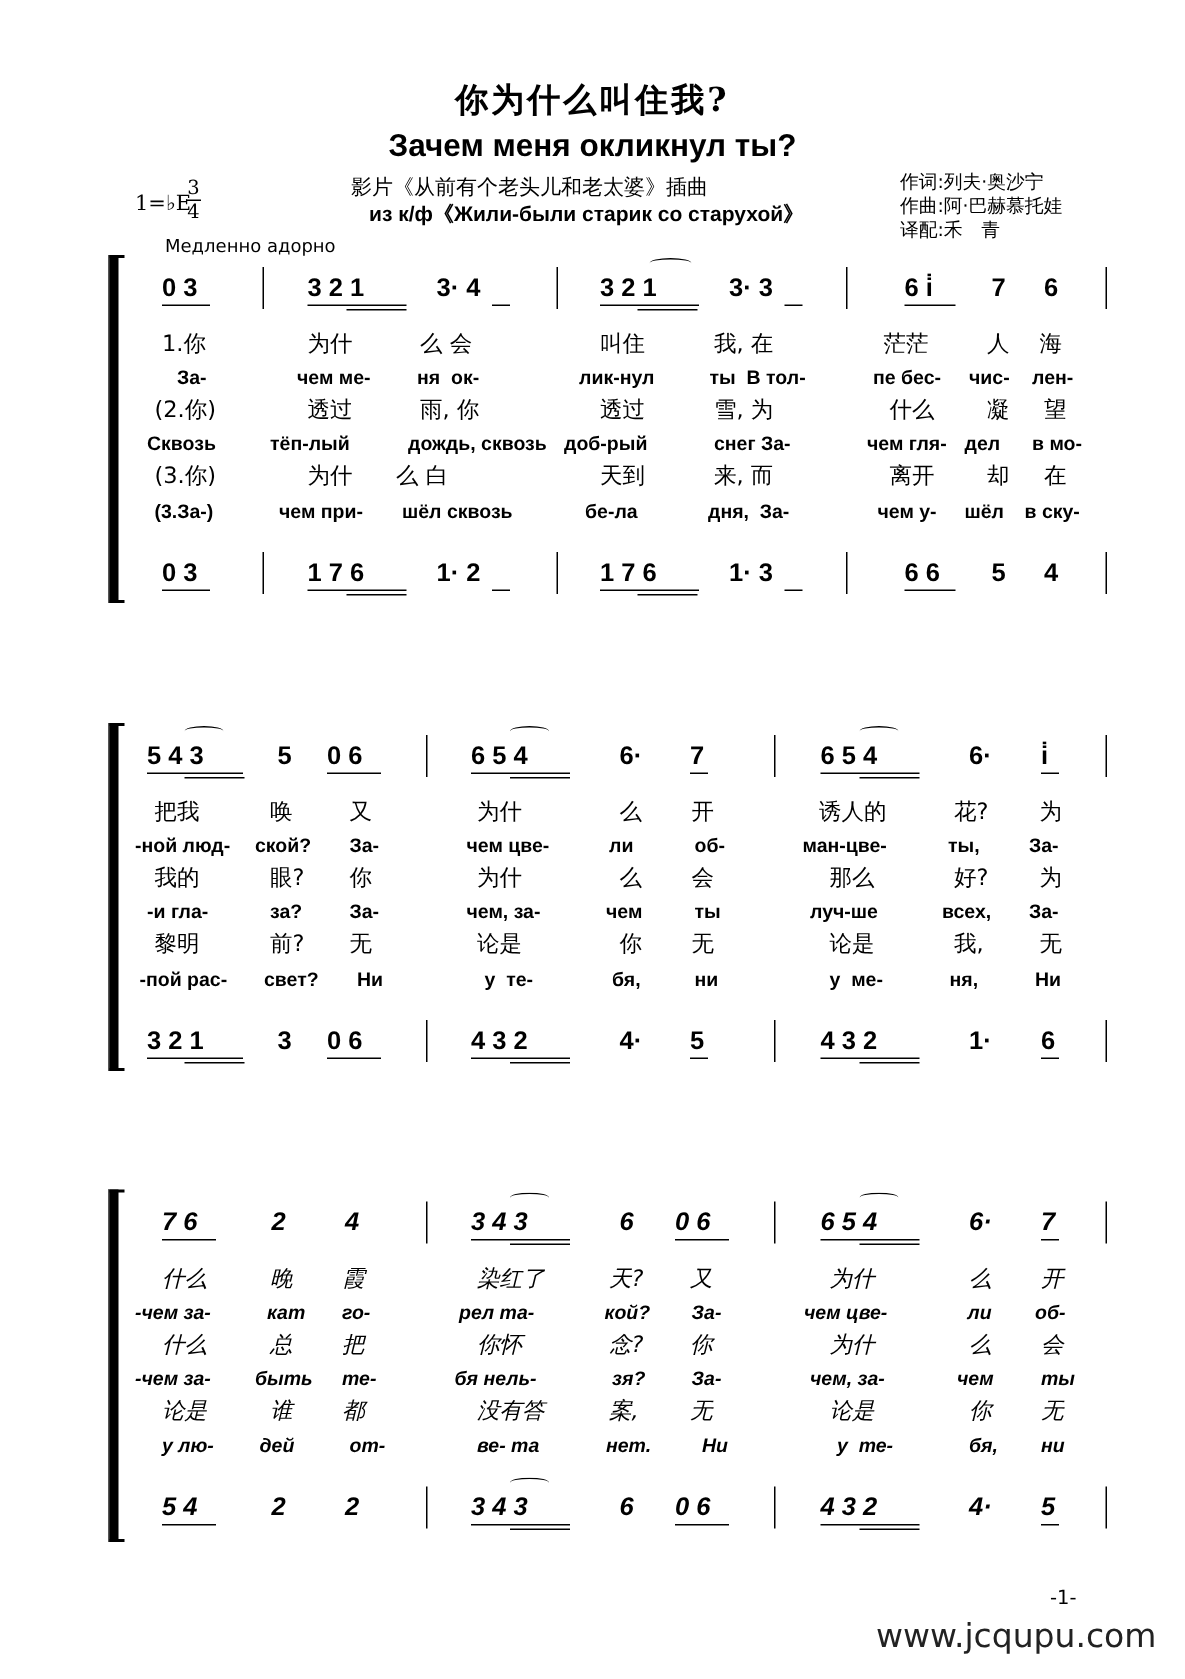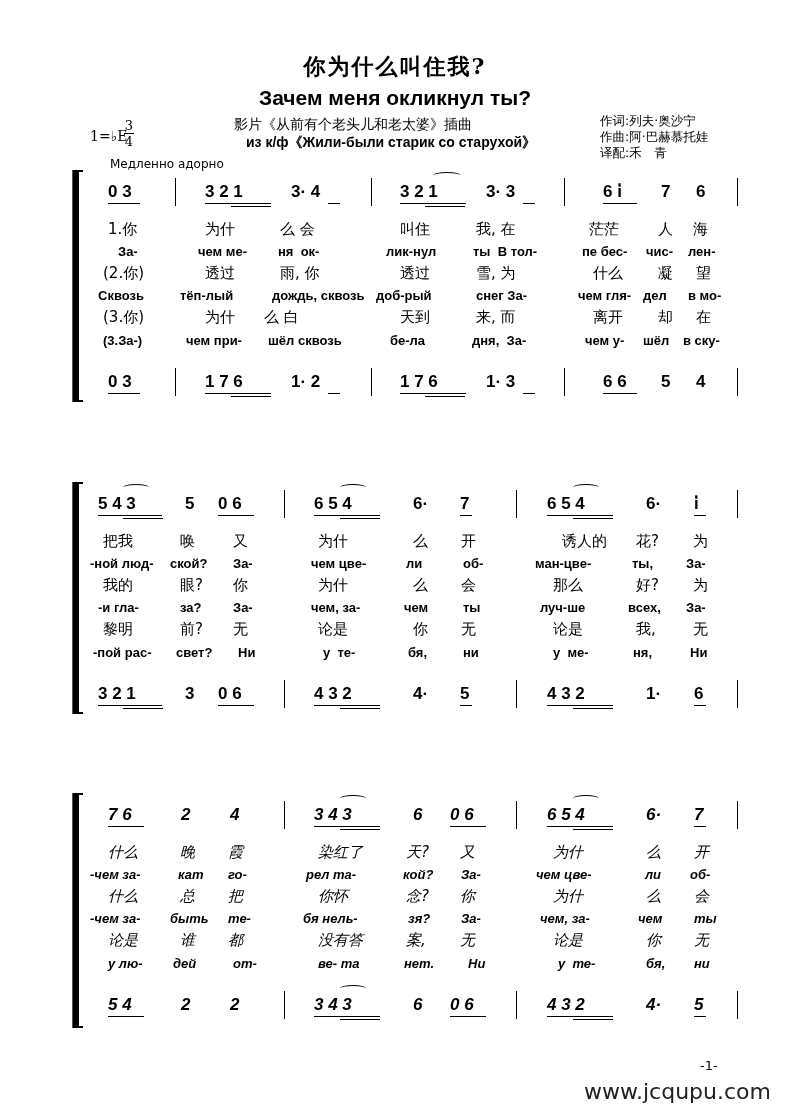--- a/index.html
+++ b/index.html
@@ -180,21 +180,21 @@
     <div class="notes" style="left:578px;top:12px;">6·</div>
     <div class="notes" style="left:626px;top:12px;">i̇</div>
     <div class="ul" style="left:626px;top:33px;width:12px;"></div>
 
     <div class="lyr-cn" style="left:35px;top:50px;">把我</div>
     <div class="lyr-cn" style="left:112px;top:50px;">唤</div>
     <div class="lyr-cn" style="left:165px;top:50px;">又</div>
     <div class="lyr-cn" style="left:250px;top:50px;">为什</div>
     <div class="lyr-cn" style="left:345px;top:50px;">么</div>
     <div class="lyr-cn" style="left:393px;top:50px;">开</div>
-    <div class="lyr-cn" style="left:478px;top:50px;margin-left:16px;">诱人的</div>
+    <div class="lyr-cn" style="left:478px;top:50px;">诱人的</div>
     <div class="lyr-cn" style="left:568px;top:50px;">花?</div>
     <div class="lyr-cn" style="left:625px;top:50px;">为</div>
 
     <div class="lyr-ru" style="left:22px;top:74px;">-ной люд-</div>
     <div class="lyr-ru" style="left:102px;top:74px;">ской?</div>
     <div class="lyr-ru" style="left:165px;top:74px;">За-</div>
     <div class="lyr-ru" style="left:243px;top:74px;">чем цве-</div>
     <div class="lyr-ru" style="left:338px;top:74px;">ли</div>
     <div class="lyr-ru" style="left:395px;top:74px;">об-</div>
     <div class="lyr-ru" style="left:467px;top:74px;">ман-цве-</div>

